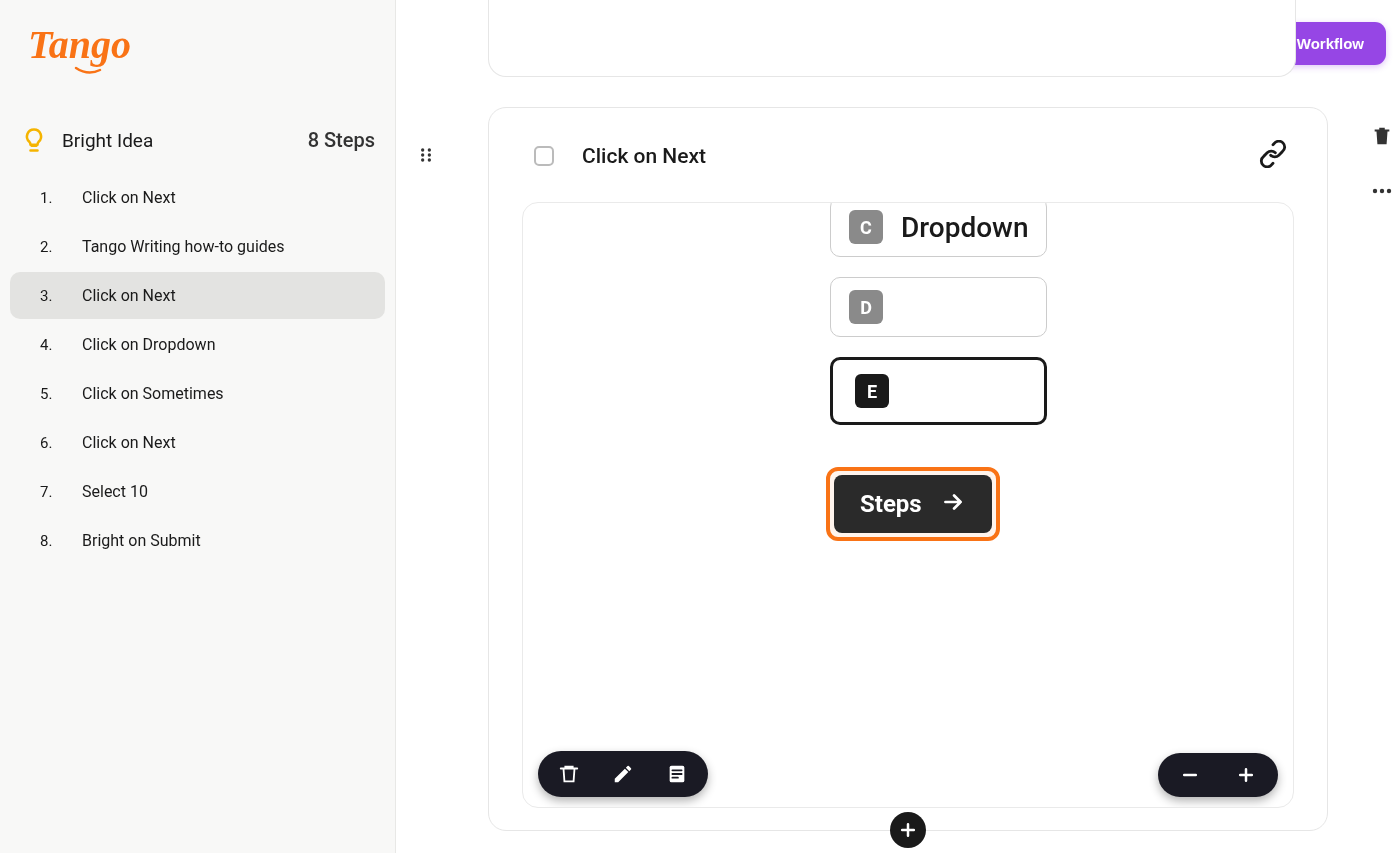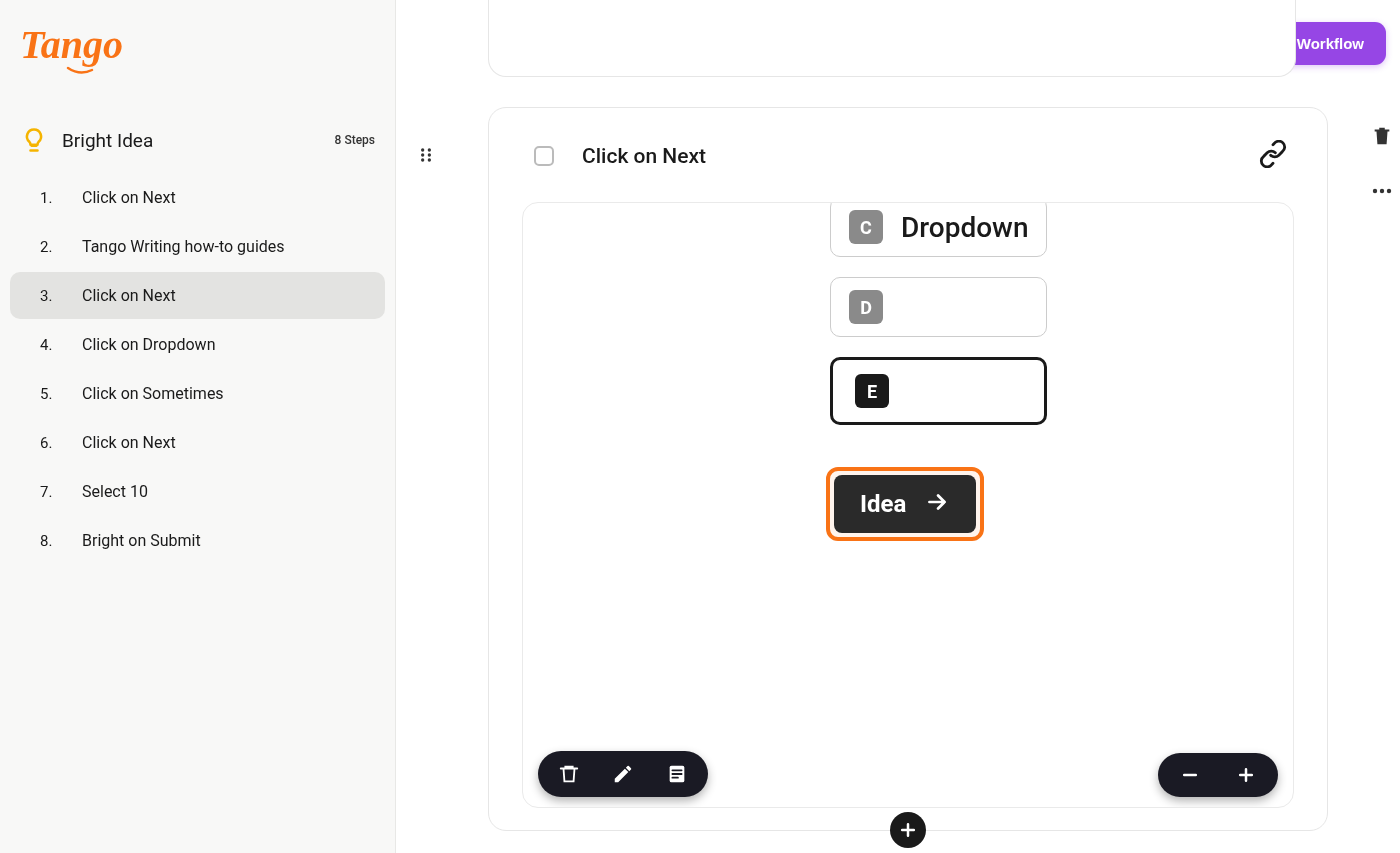--- a/index.html
+++ b/index.html
@@ -17,21 +17,21 @@
   position: absolute;
   left: 0;
   top: 0;
   width: 396px;
   height: 100%;
   background: #f8f8f7;
   border-right: 1px solid #e8e8e6;
   padding-top: 20px;
 }
 .logo {
-  margin: 0 0 30px 20px;
+  margin: 0 0 30px 28px;
   text-decoration: underline;
 }
 .workflow-header {
   display: flex;
   align-items: center;
   padding: 10px 20px 12px 20px;
   gap: 14px;
 }
 .bulb-icon {
   width: 28px;
@@ -40,21 +40,21 @@
   align-items: center;
   justify-content: center;
 }
 .workflow-title {
   font-size: 19px;
   font-weight: 400;
   color: #1a1a1a;
   flex: 1;
 }
 .step-count {
-  font-size: 12px;
+  font-size: 20px;
   color: #333;
   font-weight: 500;
   margin-left: 43px;
 }
 .steps-list {
   list-style: none;
   margin-top: 8px;
 }
 .step-item {
   display: flex;
@@ -391,21 +391,21 @@
       <div class="opt opt-d">
         <span class="opt-letter">D</span>
       </div>
       <div class="opt opt-e">
         <span class="opt-letter">E</span>
       </div>
     </div>
 
     <div class="next-highlight">
       <div class="next-btn">
-        <span class="next-btn-text">Idea</span>
+        <span class="next-btn-text">Steps</span>
         <span>
           <svg width="26" height="26" viewBox="0 0 24 24" fill="none" stroke="#fff" stroke-width="2.5" stroke-linecap="round" stroke-linejoin="round">
             <path d="M5 12h14M13 6l6 6-6 6"></path>
           </svg>
         </span>
       </div>
     </div>
 
     <div class="shot-toolbar-left">
       <span class="toolbar-btn">

